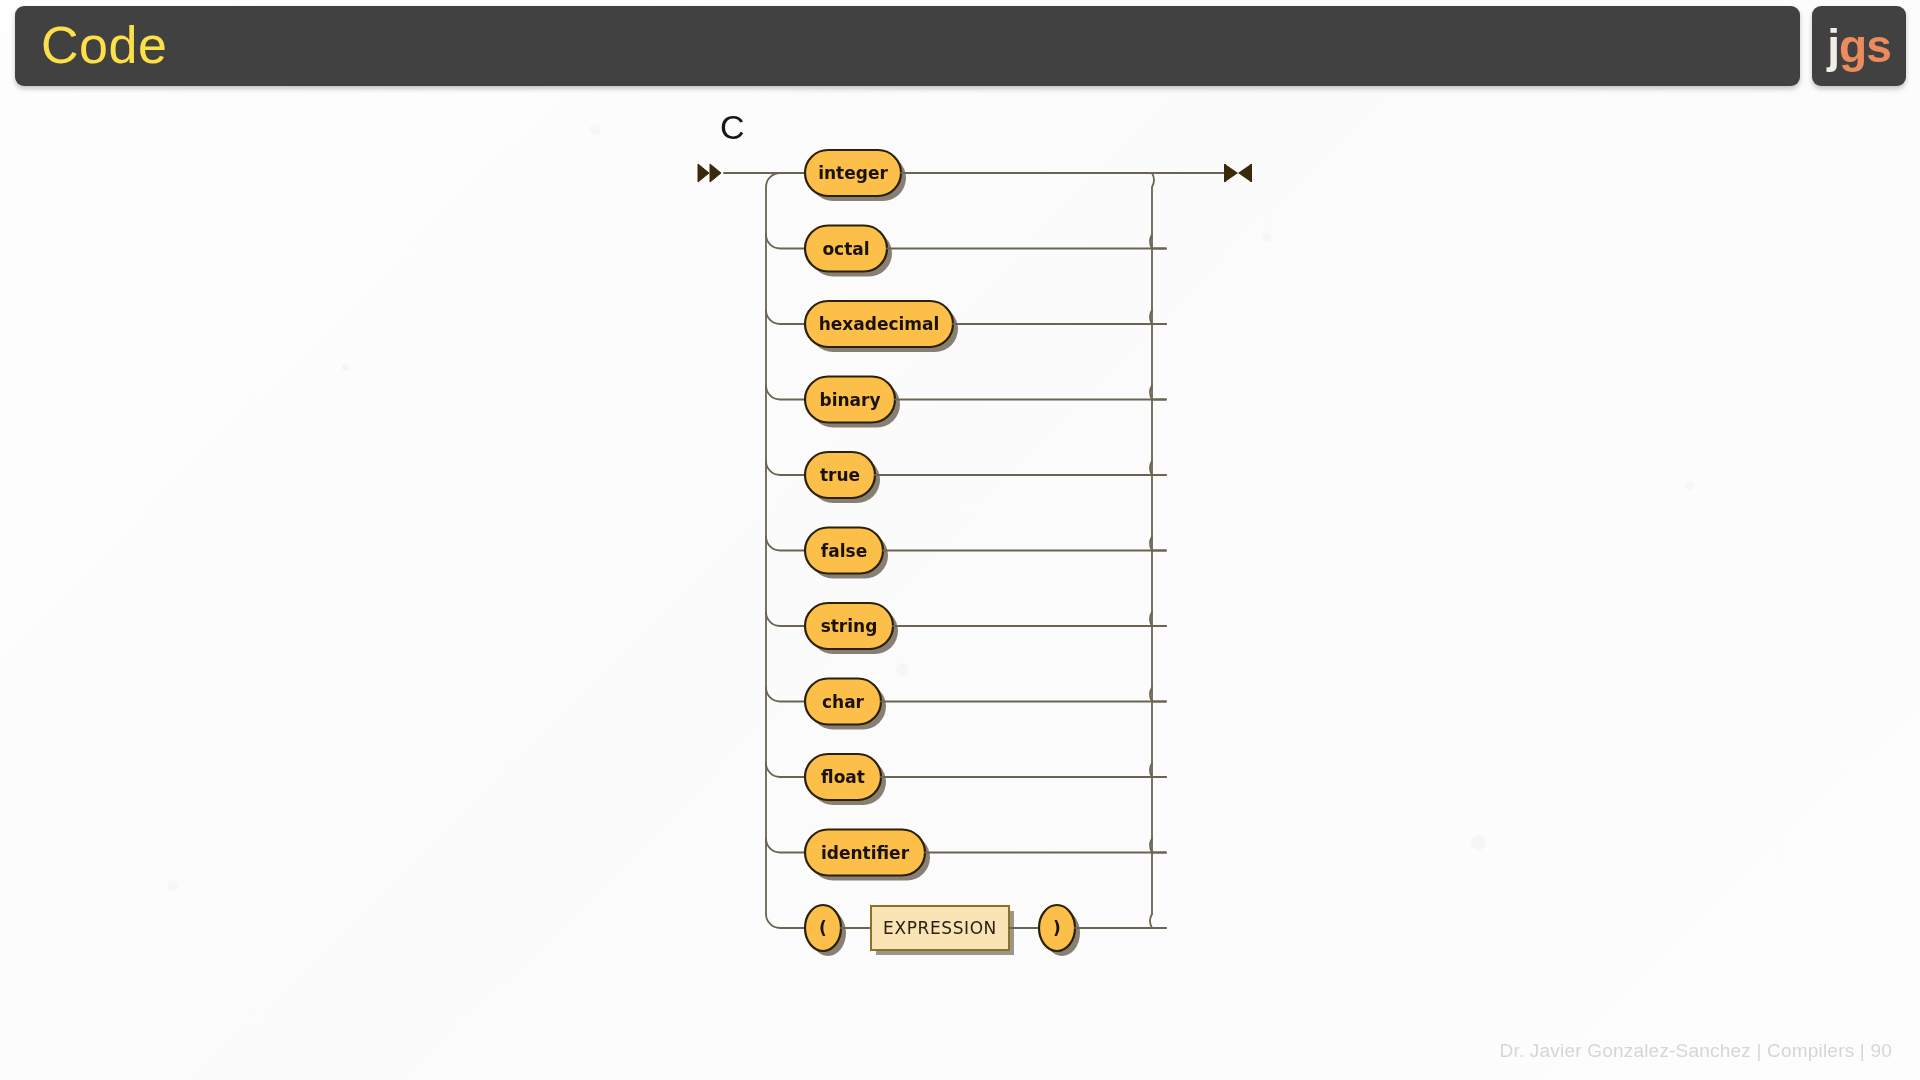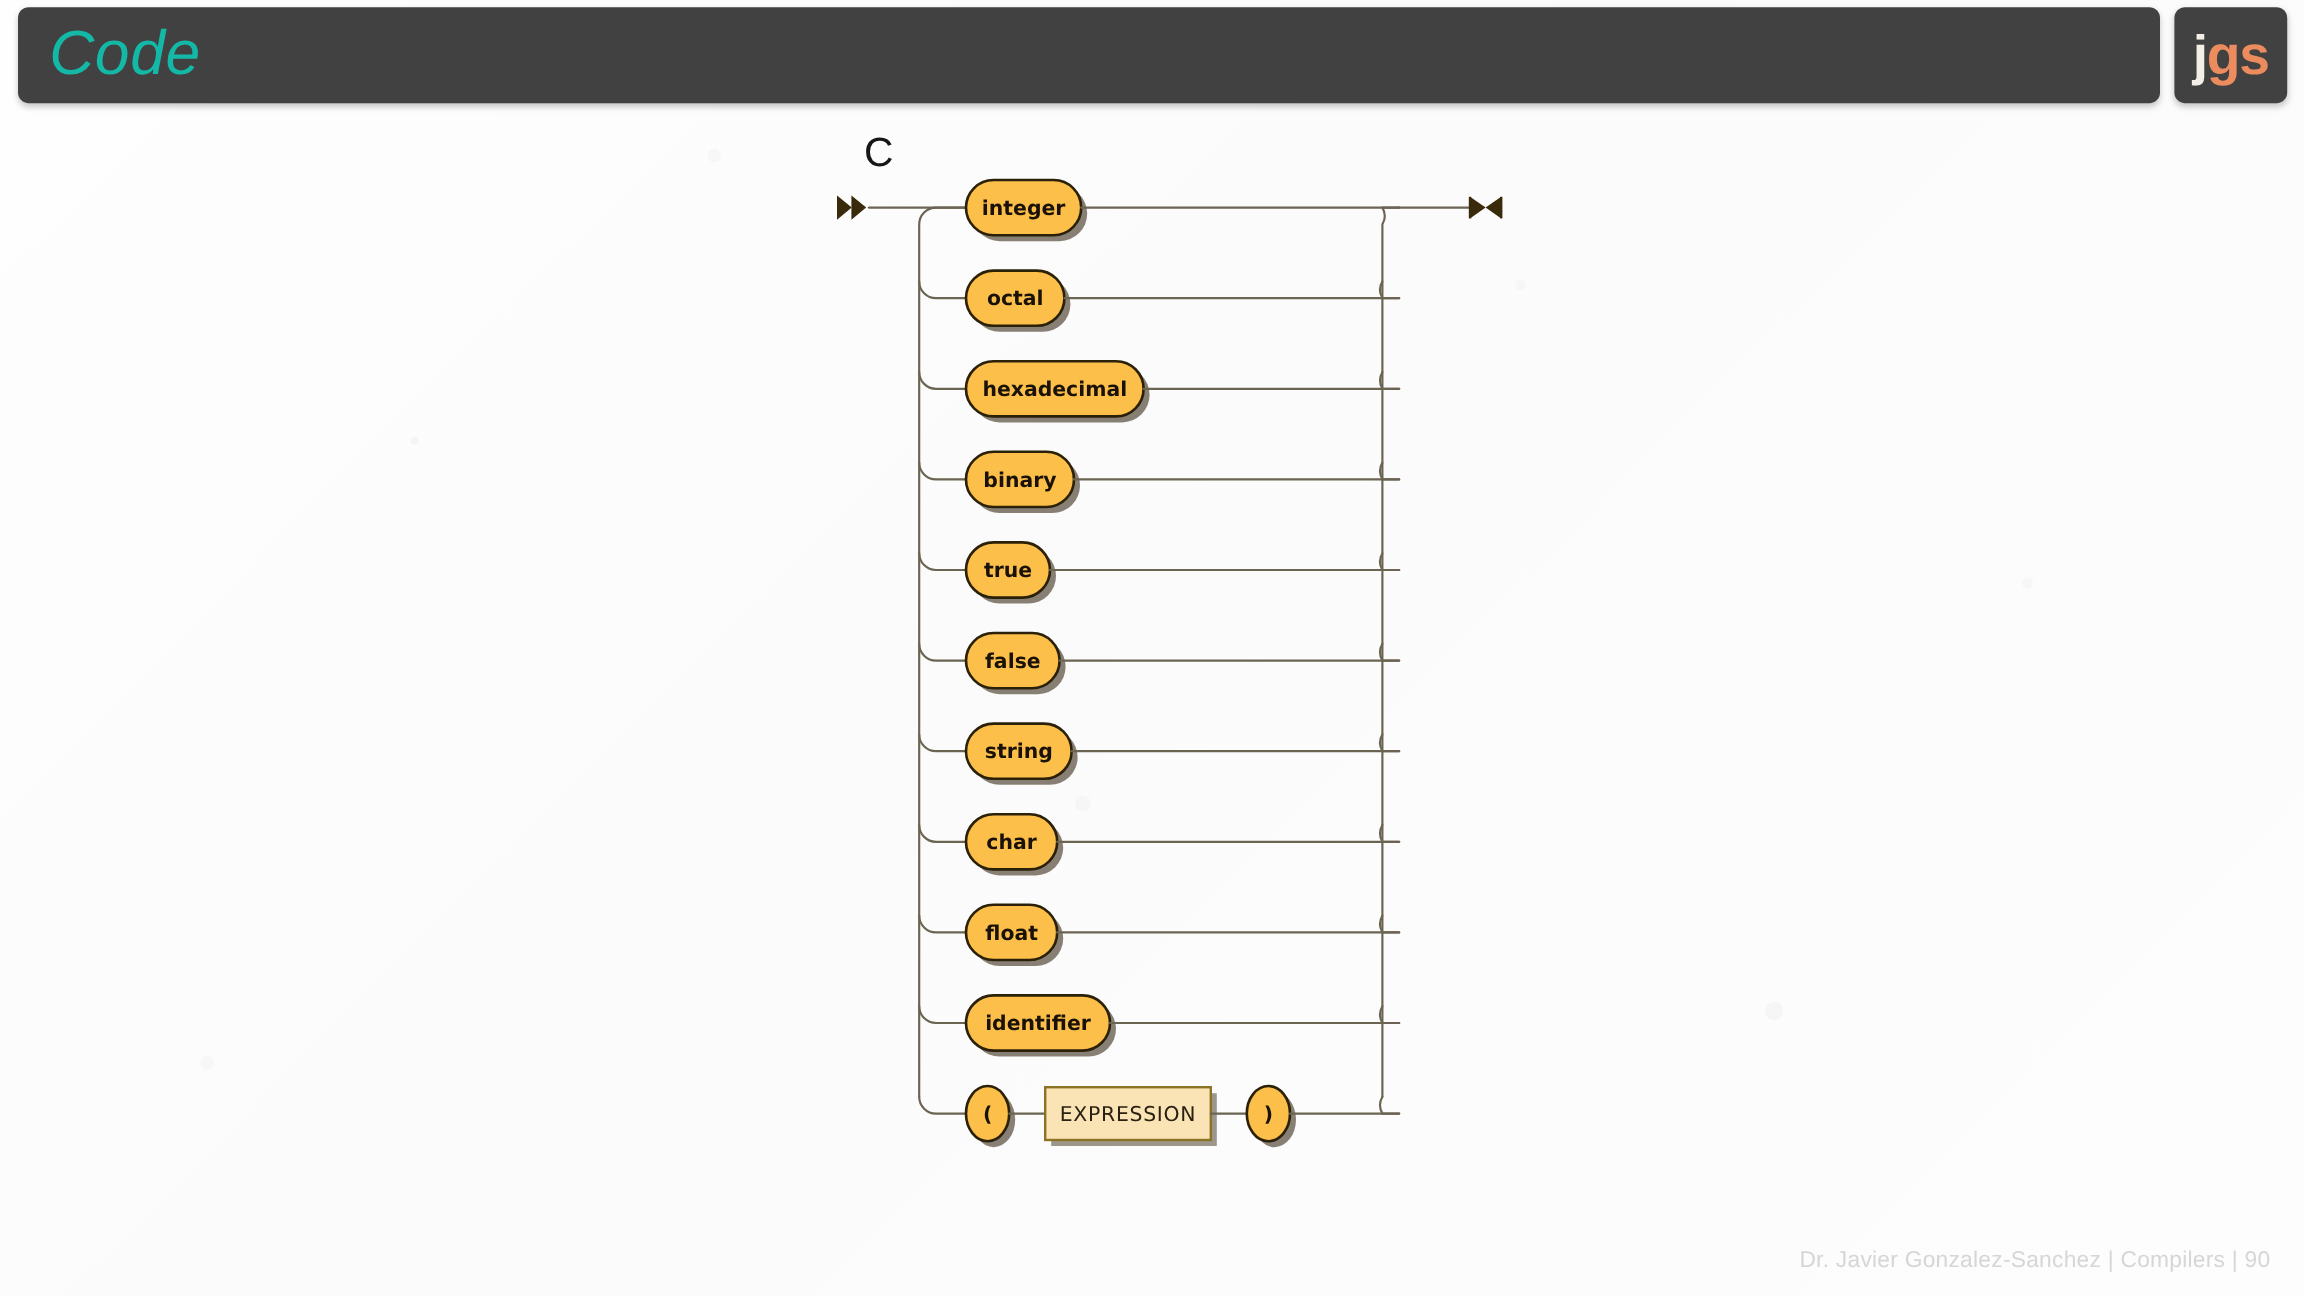--- a/index.html
+++ b/index.html
@@ -29,27 +29,26 @@
     left: 15px; top: 6px;
     width: 1785px; height: 80px;
     background: #414141;
     border-radius: 9px;
     box-shadow: 0 3px 5px rgba(0,0,0,.22);
   }
   #slide-title {
     position: absolute;
     left: 26px; top: 50%;
     transform: translateY(-52%);
-    color: #14b8a6;
+    color: #fde047;
     font-size: 52px;
     font-weight: 300;
     letter-spacing: .5px;
     line-height: 1;
     white-space: nowrap;
-    font-style: italic;
   }
   #logo-box {
     position: absolute;
     left: 1812px; top: 6px;
     width: 94px; height: 80px;
     background: #414141;
     border-radius: 9px;
     box-shadow: 0 3px 5px rgba(0,0,0,.22);
     display: flex;
     align-items: center;

